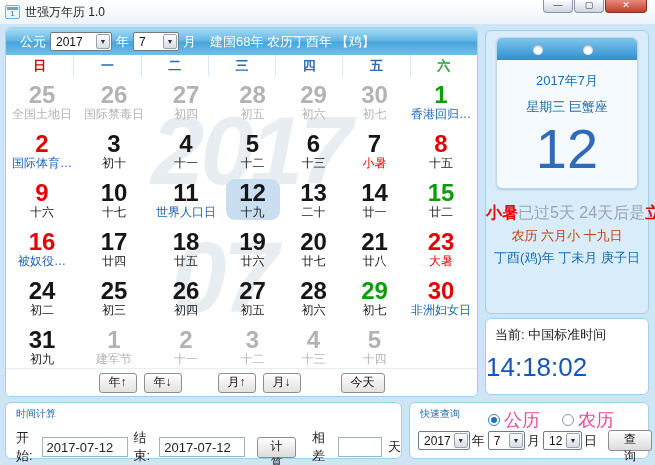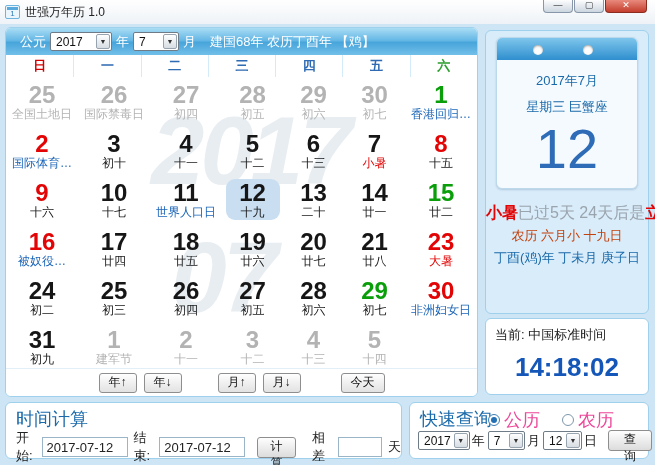--- a/index.html
+++ b/index.html
@@ -76,25 +76,25 @@
   .card-week { margin-top:8px; text-align:center; font-size:13px; color:#1b6aaa; }
   .card-day { margin-top:2px; text-align:center; font-size:56px; color:#2e6cb8; line-height:62px; }
   .term-line { position:absolute; left:0; right:0; top:172px; text-align:center; font-size:16px; white-space:nowrap; }
   .term-line .t { color:#e30505; font-weight:bold; } .term-line .m { color:#9aa4ad; }
   .lunar-line { position:absolute; left:0; right:0; top:196px; text-align:center; font-size:13px; color:#c2410c; }
   .ganzhi-line { position:absolute; left:0; right:0; top:218px; text-align:center; font-size:13px; color:#1b6aaa; }
 
   
   #clock-panel { left:485px; top:318px; width:164px; height:77px; }
   .clock-label { margin:7px 0 0 9px; font-size:13px; color:#222; }
-  .clock-time { margin-top:8px; text-align:center; font-size:26px; font-weight:bold; color:#1557b8; }
+  .clock-time { margin-top:8px; text-align:left; font-size:26px; font-weight:normal; color:#1557b8; }
 
   
   #calc-panel { left:5px; top:402px; width:397px; height:57px; }
-  .panel-title { position:absolute; left:10px; top:4px; font-size:18px; color:#1b6aaa; }
+  .panel-title { position:absolute; left:10px; top:4px; font-size:10px; color:#1b6aaa; }
   .calc-row { position:absolute; left:10px; top:26px; display:flex; align-items:center; font-size:13px; color:#222; }
   .txt-input { height:20px; border:1px solid #9ab4c8; font-size:13px; color:#222; padding:0 4px; }
   .date-input { width:86px; }
   .diff-input { width:44px; }
   .push-btn { height:21px; padding:0 10px; font-size:12px; color:#111; background:linear-gradient(#fefefe,#dcdcdc);
     border:1px solid #8e8e8e; border-radius:3px; }
 
   #query-panel { left:409px; top:402px; width:240px; height:57px; }
   .radio-group { position:absolute; left:78px; top:5px; display:flex; font-size:18px; color:#ec4899; }
   .radio { display:flex; align-items:center; margin-right:22px; }

